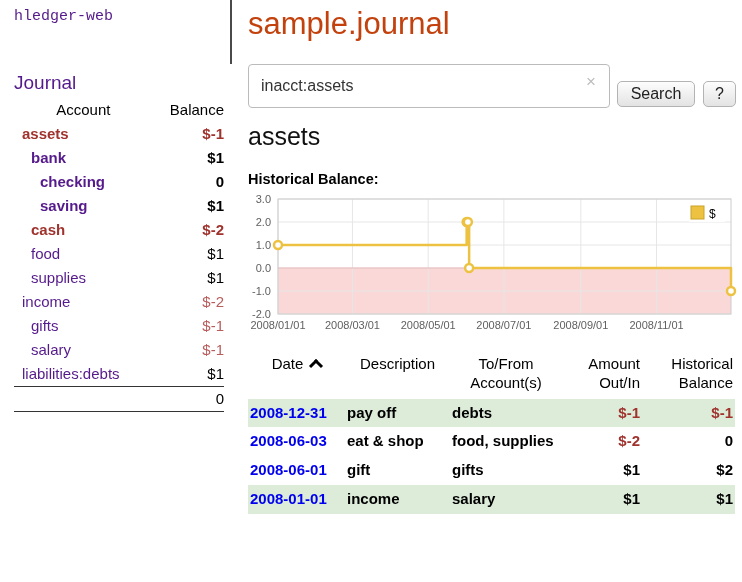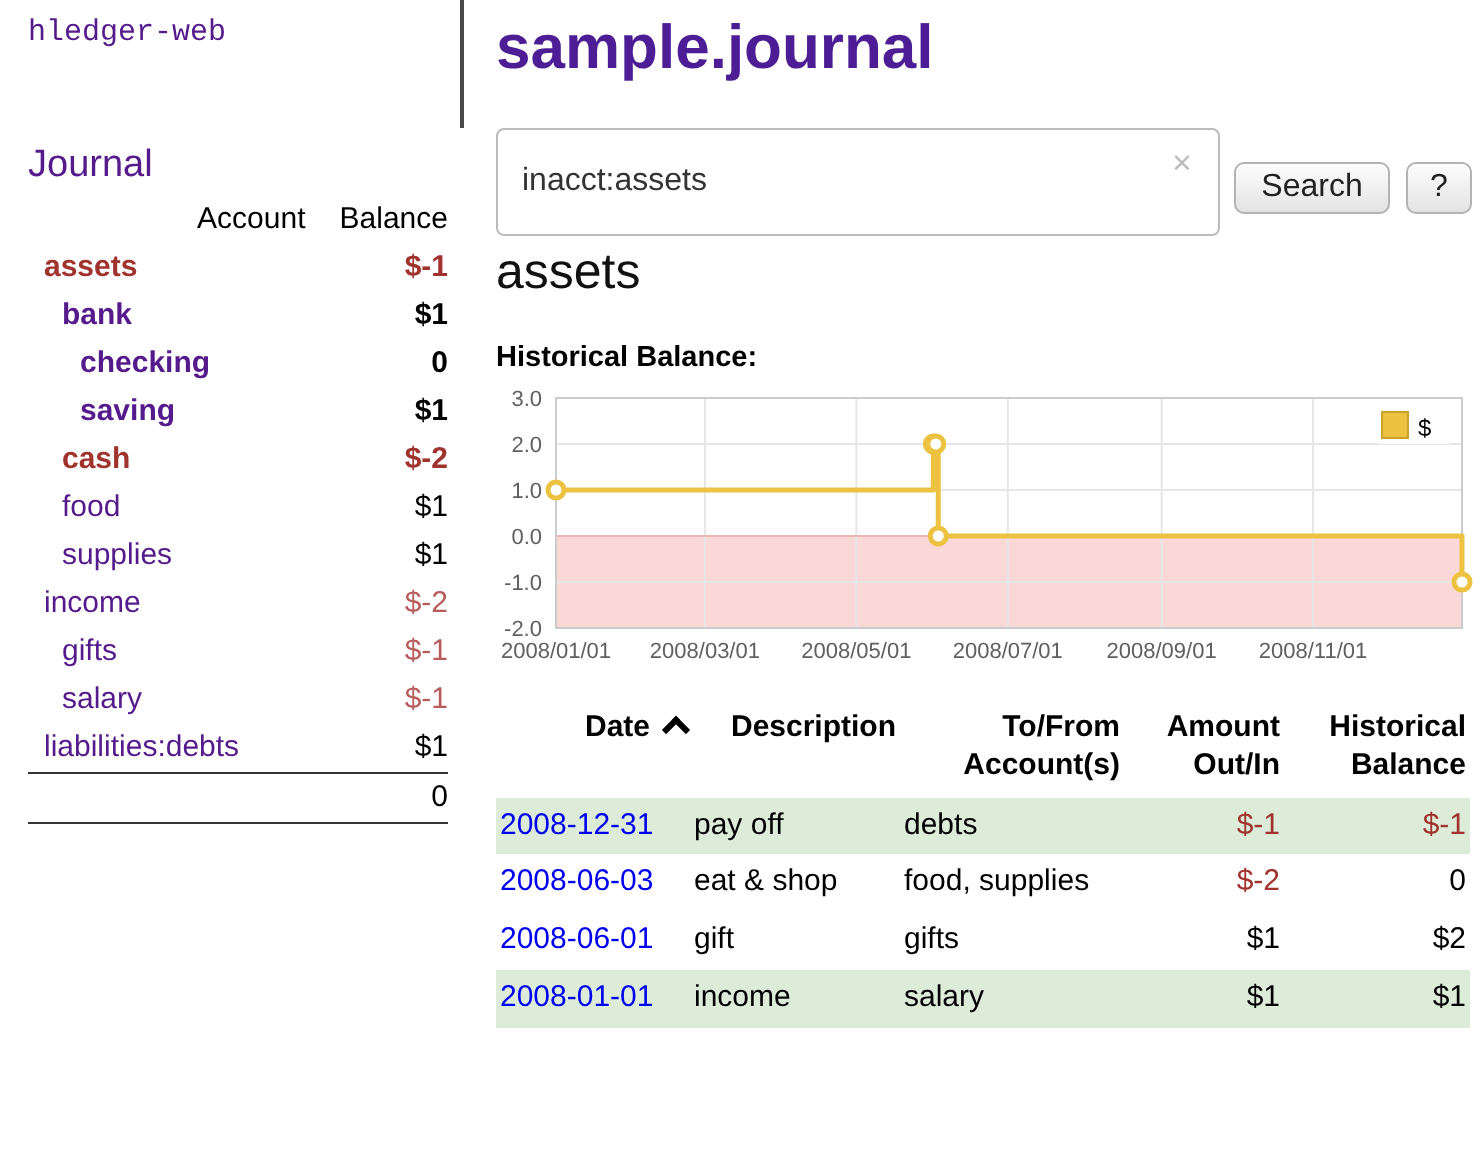--- a/index.html
+++ b/index.html
@@ -6,55 +6,55 @@
   body{font-family:"Liberation Sans",sans-serif;color:#000;}
   .screen{position:relative;width:742px;height:582px;overflow:hidden;background:#fff;}
 
   
   .sidebar{position:absolute;left:0;top:0;width:232px;height:582px;}
   .app-title{position:absolute;left:14px;top:8px;font-size:15px;color:var(--purple-link);text-decoration:none;cursor:pointer;font-family:Liberation Mono, monospace;}
   .journal-link{position:absolute;left:14px;top:72px;font-size:19px;color:var(--purple-link);text-decoration:none;cursor:pointer;}
   .accounts{position:absolute;left:14px;top:98px;width:210px;border-collapse:collapse;font-size:15px;}
   .accounts th{font-weight:400;padding:3px 0 4px;}
   .accounts td{padding:3px 0 4px;}
-  .al{text-align:right;}
+  .al{text-align:center;}
   .ar{text-align:right;}
   .ind1{padding-left:8px !important;}
   .ind2{padding-left:17px !important;}
   .ind3{padding-left:26px !important;}
   .acct{color:var(--purple-link);text-decoration:none;cursor:pointer;}
   .name-neg{color:var(--negative-dark);text-decoration:none;cursor:pointer;}
   .b{font-weight:bold;}
   .bal{text-align:right;}
   .neg-d{color:var(--negative-dark);}
   .neg-l{color:var(--negative-light);}
   .total td{border-top:1px solid #333;border-bottom:1px solid #333;}
   .scroll-thumb{position:absolute;left:230px;top:0;width:2px;height:64px;background:#4a4a4a;}
 
   
   .main{position:absolute;left:248px;top:0;width:487px;}
-  h1{margin:6px 0 0;font-size:31px;font-weight:700;color:#4c1d95;}
+  h1{margin:6px 0 0;font-size:31px;font-weight:400;color:#c2410c;}
   .search-row{position:relative;margin-top:22px;height:38px;}
-  .search-input{position:absolute;left:0;top:0;width:362px;height:54px;box-sizing:border-box;
+  .search-input{position:absolute;left:0;top:0;width:362px;height:44px;box-sizing:border-box;
     border:1px solid #bbb;border-radius:4px;font-family:"Liberation Sans",sans-serif;
     font-size:16px;color:#333;padding:0 30px 0 12px;outline:none;background:#fff;}
   .clear{position:absolute;left:338px;top:9px;font-size:17px;color:#bdbdbd;cursor:pointer;line-height:1;}
   .btn{position:absolute;top:17px;height:26px;box-sizing:border-box;border:1px solid #b3b3b3;border-radius:5px;
     background:linear-gradient(#fdfdfd,#e3e3e3);font-family:"Liberation Sans",sans-serif;
     font-size:16px;color:#222;cursor:pointer;}
   .search-btn{left:369px;width:78px;}
   .help-btn{left:455px;width:33px;}
   h2{margin:20px 0 0;font-size:25px;font-weight:400;color:#111;}
   .chart-heading{margin-top:20px;font-size:14.5px;font-weight:bold;}
   #chart-svg{display:block;margin-top:6px;overflow:visible;}
 
   
   .register{margin-top:18px;width:487px;border-collapse:collapse;font-size:15px;table-layout:fixed;}
-  .register th{font-weight:bold;padding:2px 2px 6px;vertical-align:top;line-height:1.25;}
-  .register td{padding:5px 2px;vertical-align:top;line-height:1.25;}
+  .register th{font-weight:normal;padding:2px 2px 6px;vertical-align:top;line-height:1.25;}
+  .register td{padding:5px 2px;vertical-align:top;line-height:1.25;font-weight:bold;}
   .shade{background:var(--row-green);}
   .date-link{color:var(--blue-link);text-decoration:none;cursor:pointer;white-space:nowrap;}
   .neg{color:var(--negative-dark);}
   .sort-asc{display:inline-block;width:7px;height:7px;border-top:3px solid #000;border-left:3px solid #000;
     transform:rotate(45deg);margin-left:8px;position:relative;top:2px;}
 </style>
 </head>
 <body>
 
 <div class="screen">

